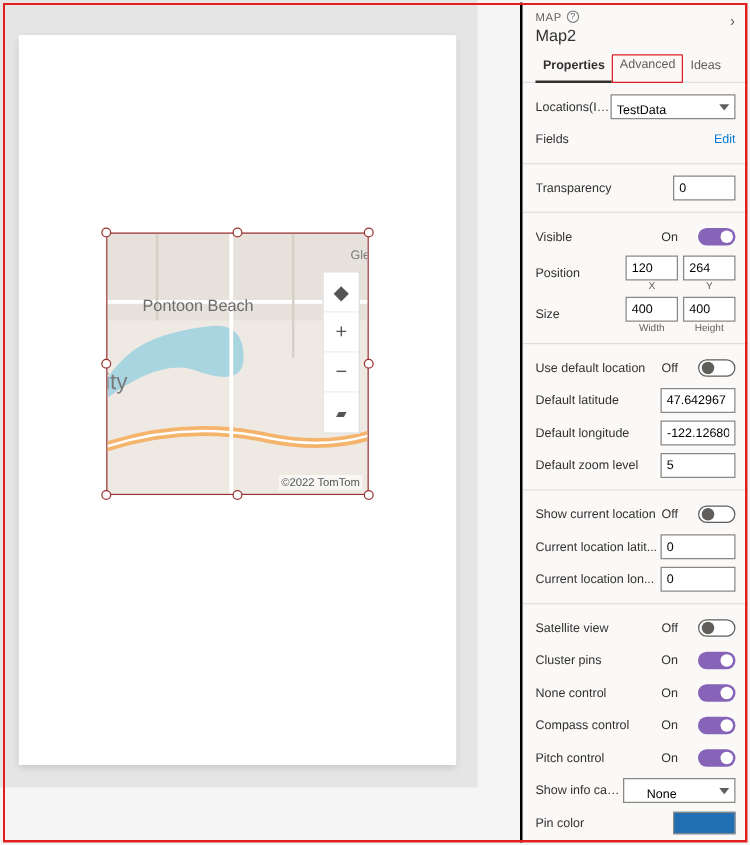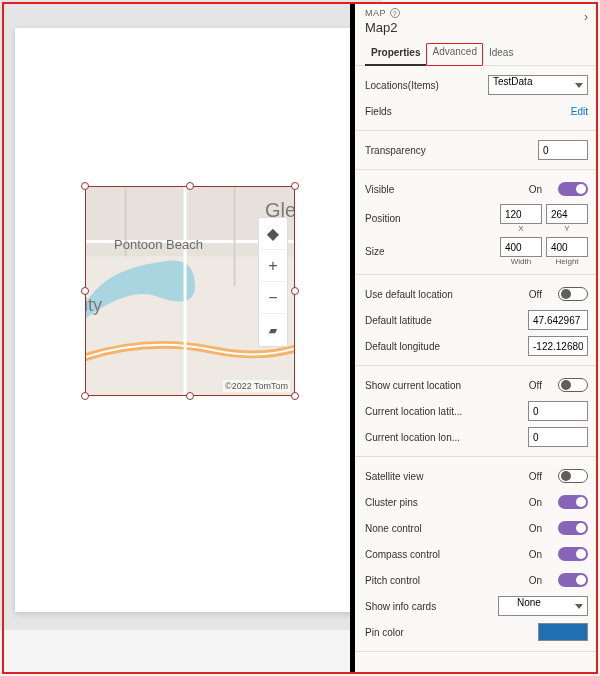--- a/index.html
+++ b/index.html
@@ -20,42 +20,42 @@
   .map-svg { width:100%; height:100%; display:block; }
   .map-label { position:absolute; font-size:11px; color:#7a7a7a; }
   .map-attr { position:absolute; right:4px; bottom:3px; font-size:9px; color:#555; background:rgba(255,255,255,0.6); padding:1px 2px; }
   .map-ctrls { position:absolute; right:6px; top:30px; width:30px; background:#fff; border:1px solid #ddd; }
   .map-btn { width:28px; height:32px; display:flex; align-items:center; justify-content:center; font-size:16px; color:#555; border-bottom:1px solid #eee; }
   .map-btn:last-child{border-bottom:none;}
 
   .resize-handle { position:absolute; right:22px; bottom:13px; font-size:16px; color:#333; transform:rotate(90deg); }
 
   
-  .panel { position:absolute; right:2px; top:2px; width:248px; bottom:2px; background:#faf9f8; border-left:5px solid #000000; overflow:hidden; }
+  .panel { position:absolute; right:2px; top:2px; width:182px; bottom:2px; background:#faf9f8; border-left:2px solid #000000; overflow:hidden; }
   .panel-inner { height:100%; overflow-y:auto; overflow-x:hidden; padding-bottom:8px; }
   .panel-inner::-webkit-scrollbar{width:0;}
 
   .p-header { padding:6px 10px 2px 10px; }
   .p-type { font-size:9px; color:#605e5c; letter-spacing:0.5px; display:flex; align-items:center; gap:4px; }
   .p-type .help { width:10px; height:10px; border:1px solid #888; border-radius:50%; font-size:7px; display:flex; align-items:center; justify-content:center; }
   .p-chevron { position:absolute; right:10px; top:8px; font-size:12px; color:#605e5c; }
   .p-name { font-size:13px; color:#323130; margin-top:2px; }
 
   .tabs { display:flex; gap:0; padding:6px 10px 0 10px; border-bottom:1px solid #e1dfdd; }
   .tab { font-size:10px; padding:4px 6px 6px 6px; color:#605e5c; cursor:pointer; }
   .tab.active { color:#323130; font-weight:600; border-bottom:2px solid #323130; margin-bottom:-1px; }
   .tab.hl { border:1.5px solid #e02020; border-radius:1px; padding:2px 5px 4px 5px; margin-bottom:-1px; }
 
   .section { padding:8px 10px; border-bottom:1px solid #e1dfdd; }
   .row { display:flex; align-items:center; justify-content:space-between; min-height:22px; margin-bottom:4px; }
   .row:last-child{margin-bottom:0;}
   .lbl { font-size:10px; color:#323130; flex:1; white-space:nowrap; overflow:hidden; text-overflow:ellipsis; }
   .link { font-size:10px; color:#0078d4; cursor:pointer; }
 
-  .sel { width:100px; height:20px; border:1px solid #8a8886; background:#fff; font-size:10px; padding:0 16px 0 4px; position:relative; display:flex; align-items:flex-start; }
+  .sel { width:100px; height:20px; border:1px solid #8a8886; background:#fff; font-size:10px; padding:0 16px 0 4px; position:relative; display:flex; align-items:flex-end; }
   .sel::after { content:""; position:absolute; right:4px; top:7px; border-left:4px solid transparent; border-right:4px solid transparent; border-top:5px solid #605e5c; }
   .inp { width:50px; height:20px; border:1px solid #8a8886; background:#fff; font-size:10px; padding:0 4px; }
   .inp.w60{width:60px;} .inp.w40{width:42px;}
   .pair { display:flex; gap:4px; }
   .sublbl { font-size:8px; color:#605e5c; text-align:center; }
   .pair-wrap { display:flex; flex-direction:column; }
   .pair-sub { display:flex; gap:4px; }
   .pair-sub span { flex:1; }
 
   .toggle-wrap { display:flex; align-items:center; gap:16px; }
@@ -82,21 +82,21 @@
           <path d="M 0 0 L 210 0 L 210 70 L 0 70 Z" fill="#e6e2db"></path>
           <path d="M -10 175 Q 60 150 130 165 Q 180 175 220 160" stroke="#f5b46b" stroke-width="8" fill="none"></path>
           <path d="M -10 175 Q 60 150 130 165 Q 180 175 220 160" stroke="#fff" stroke-width="2" fill="none"></path>
           <line x1="100" y1="0" x2="100" y2="210" stroke="#fff" stroke-width="3"></line>
           <line x1="0" y1="55" x2="210" y2="55" stroke="#fff" stroke-width="3"></line>
           <line x1="150" y1="0" x2="150" y2="100" stroke="#d4d0c8" stroke-width="2"></line>
           <line x1="40" y1="0" x2="40" y2="70" stroke="#d4d0c8" stroke-width="2"></line>
         </svg>
         <div class="map-label" style="left:28px; top:50px; font-size:13px; color:#6b6b6b;">Pontoon Beach</div>
         <div class="map-label" style="left:-2px; top:108px; font-size:18px;">ity</div>
-        <div class="map-label" style="right:-2px; top:12px; font-size:20px;text-align:right;">Gle</div>
+        <div class="map-label" style="right:-2px; top:12px; font-size:10px;text-align:right;">Gle</div>
         <div class="map-attr">©2022 TomTom</div>
         <div class="map-ctrls">
           <div class="map-btn">◆</div>
           <div class="map-btn">+</div>
           <div class="map-btn">−</div>
           <div class="map-btn" style="font-size:11px;">▰</div>
         </div>
       </div>
       <div class="handle h-tl"></div>
       <div class="handle h-t"></div>
@@ -197,20 +197,24 @@
           </div>
       </div>
       <div class="row">
         <span class="lbl">Default latitude</span>
         <input class="inp w60" value="47.642967" style="">
       </div>
       <div class="row">
         <span class="lbl">Default longitude</span>
         <input class="inp w60" value="-122.12680" style="">
       </div>
+      <div class="row">
+        <span class="lbl">Default zoom level</span>
+        <input class="inp w60" value="5" style="">
+      </div>
     </div>
 
     <div class="section">
       <div class="row">
         <span class="lbl">Show current location</span>
         <div class="toggle-wrap">
             <span class="tval">Off</span>
             <div class="toggle off">
               <div class="knob"></div>
             </div>

